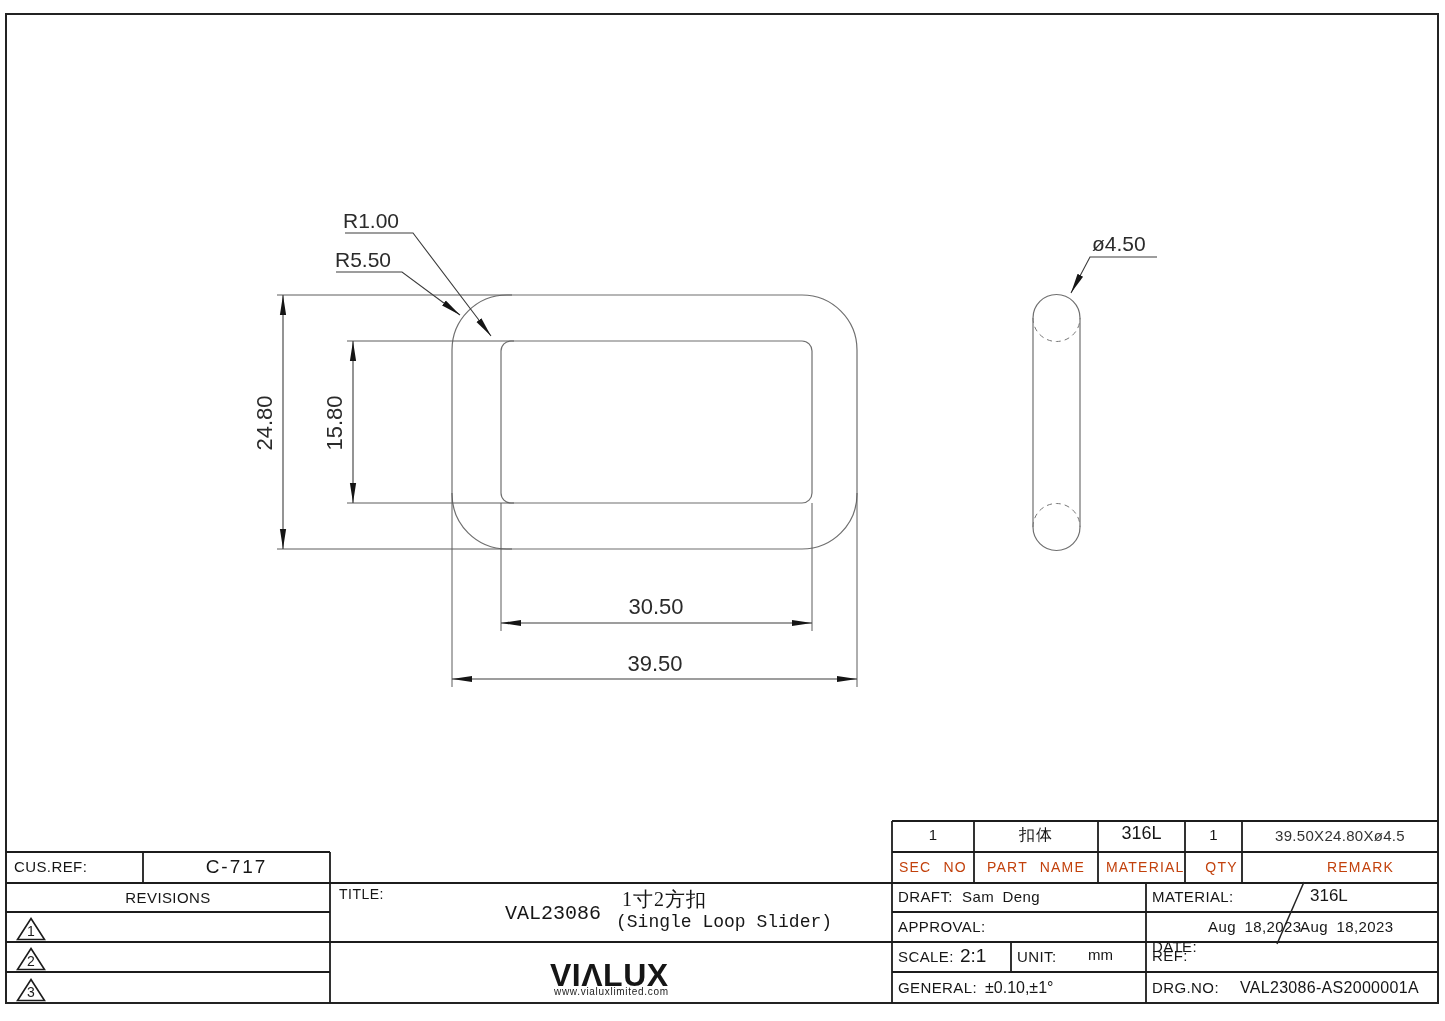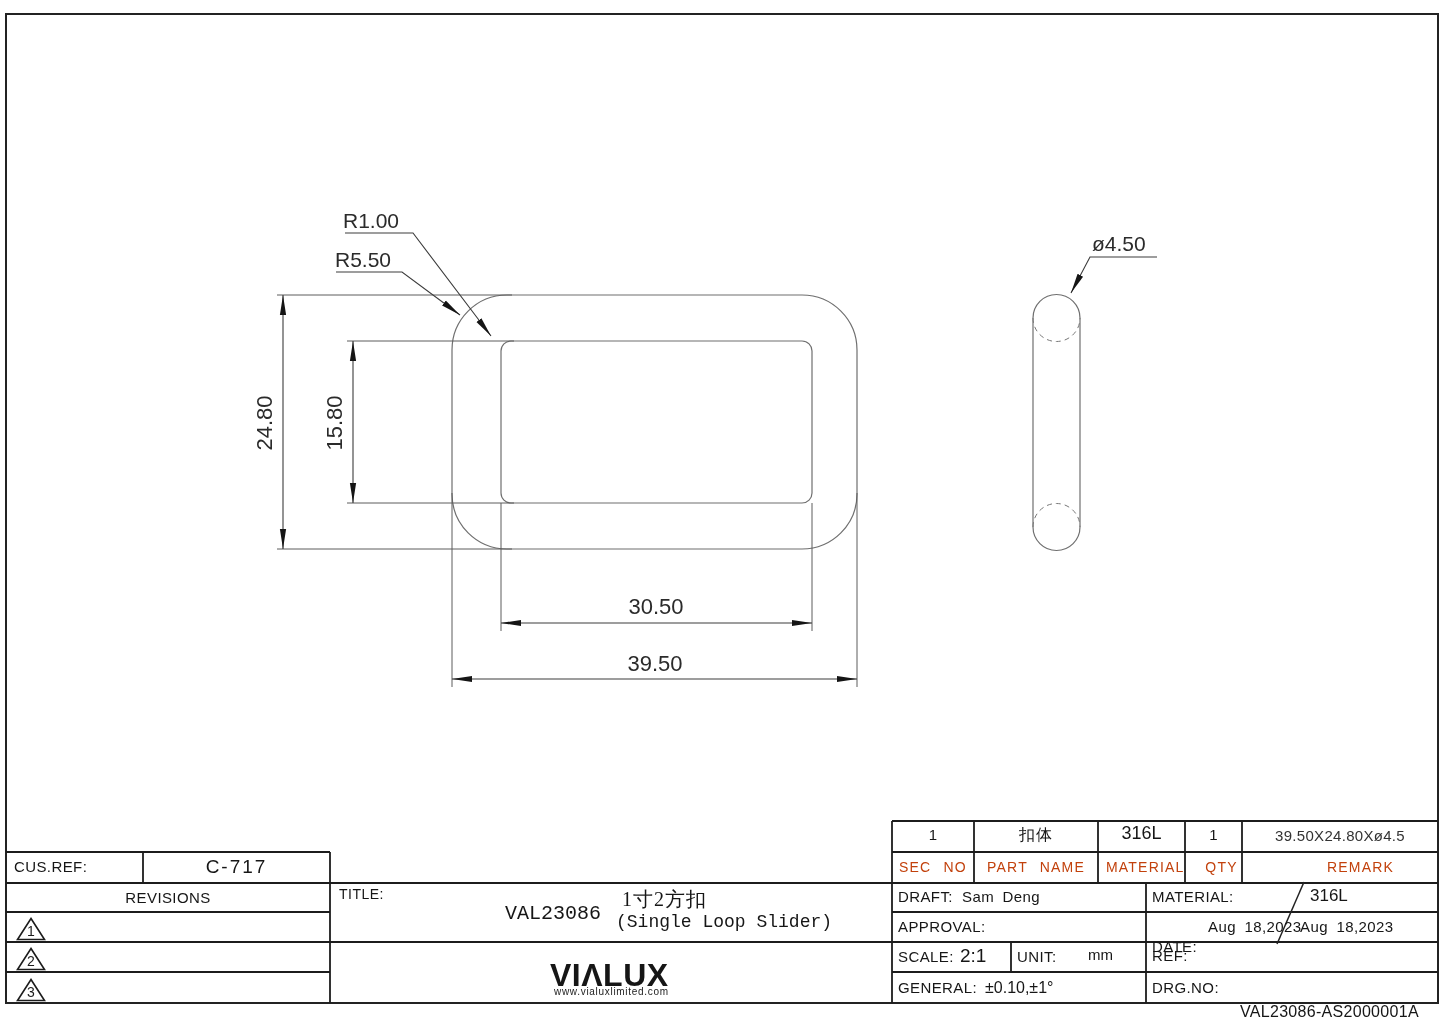--- a/index.html
+++ b/index.html
@@ -150,15 +150,15 @@
 
   <div class="t lbl" style="left:898px;top:949px;">SCALE:</div>
   <div class="t" style="left:960px;top:946px;font-size:19px;">2:1</div>
   <div class="t lbl" style="left:1017px;top:949px;">UNIT:</div>
   <div class="t" style="left:1060px;top:947px;font-size:15px;margin-left:28px;">mm</div>
   <div class="t lbl" style="left:1152px;top:948px;">REF:</div>
 
   <div class="t lbl" style="left:898px;top:980px;">GENERAL:</div>
   <div class="t" style="left:985px;top:979px;font-size:16px;">±0.10,±1°</div>
   <div class="t lbl" style="left:1152px;top:980px;">DRG.NO:</div>
-  <div class="t" style="left:1240px;top:979px;font-size:16px;letter-spacing:.3px;margin-top:24px;">VAL23086-AS2000001A</div>
+  <div class="t" style="left:1240px;top:979px;font-size:16px;letter-spacing:.3px;">VAL23086-AS2000001A</div>
 
 </div>
 
 </body></html>

